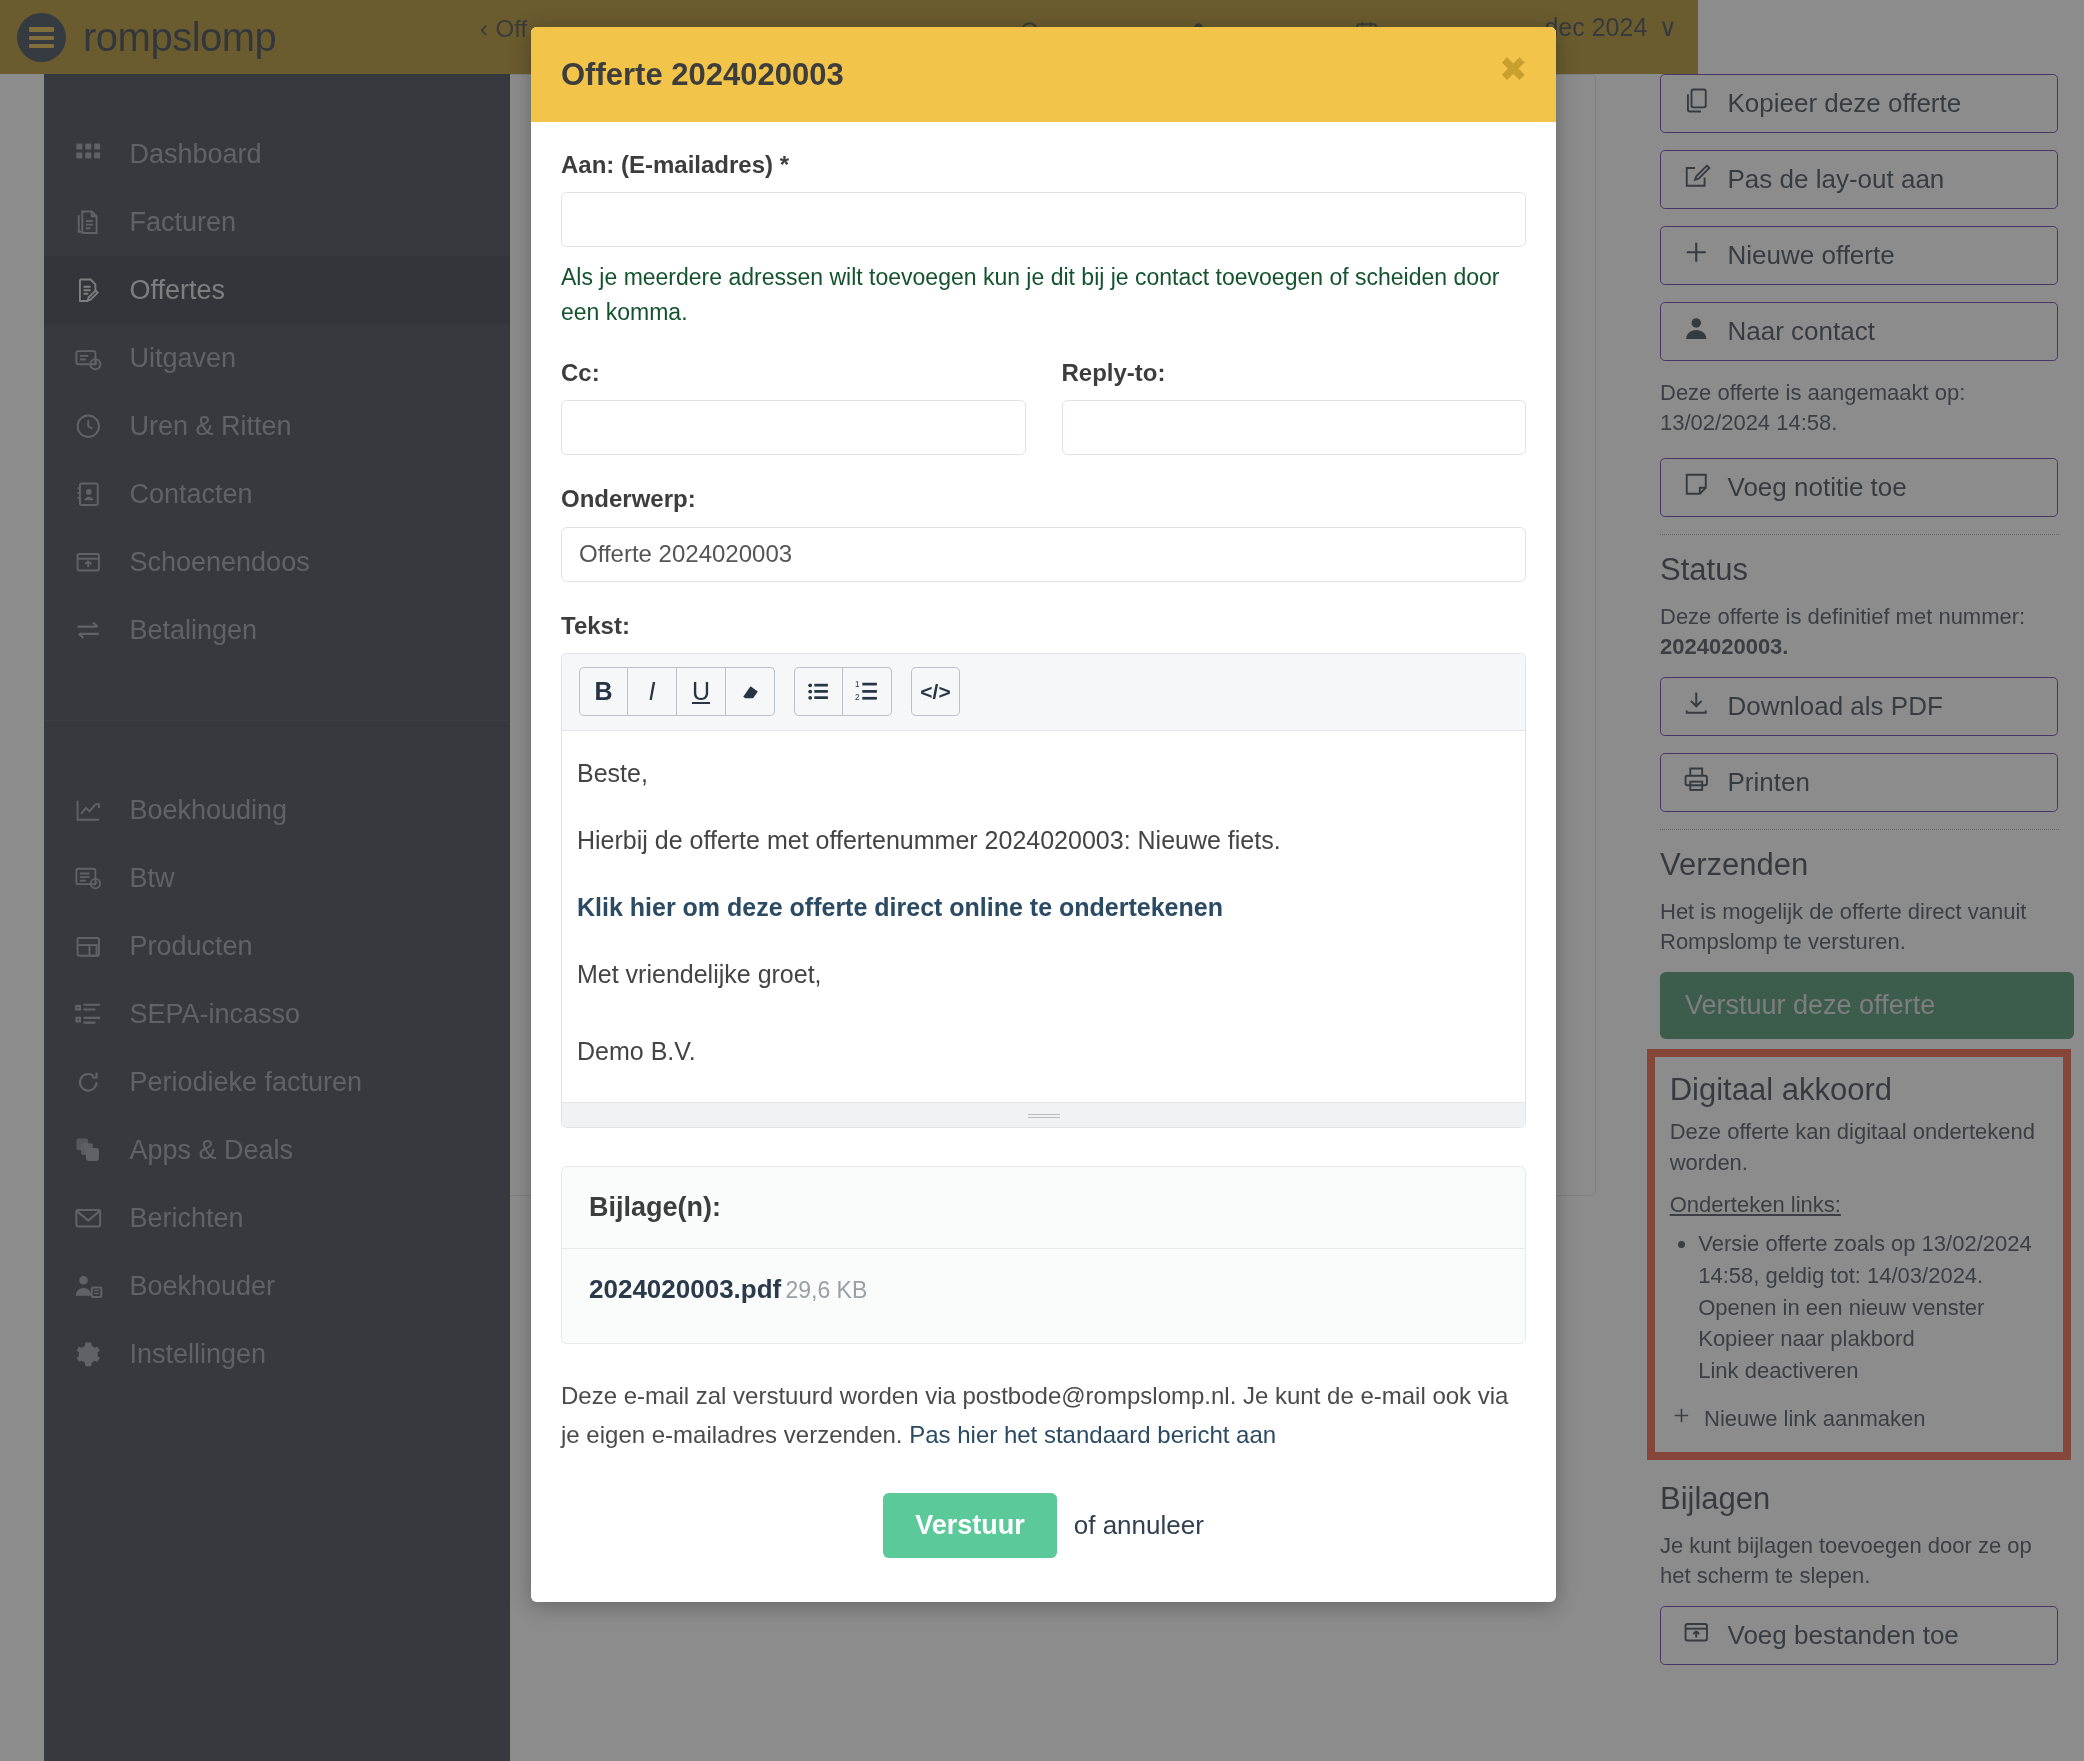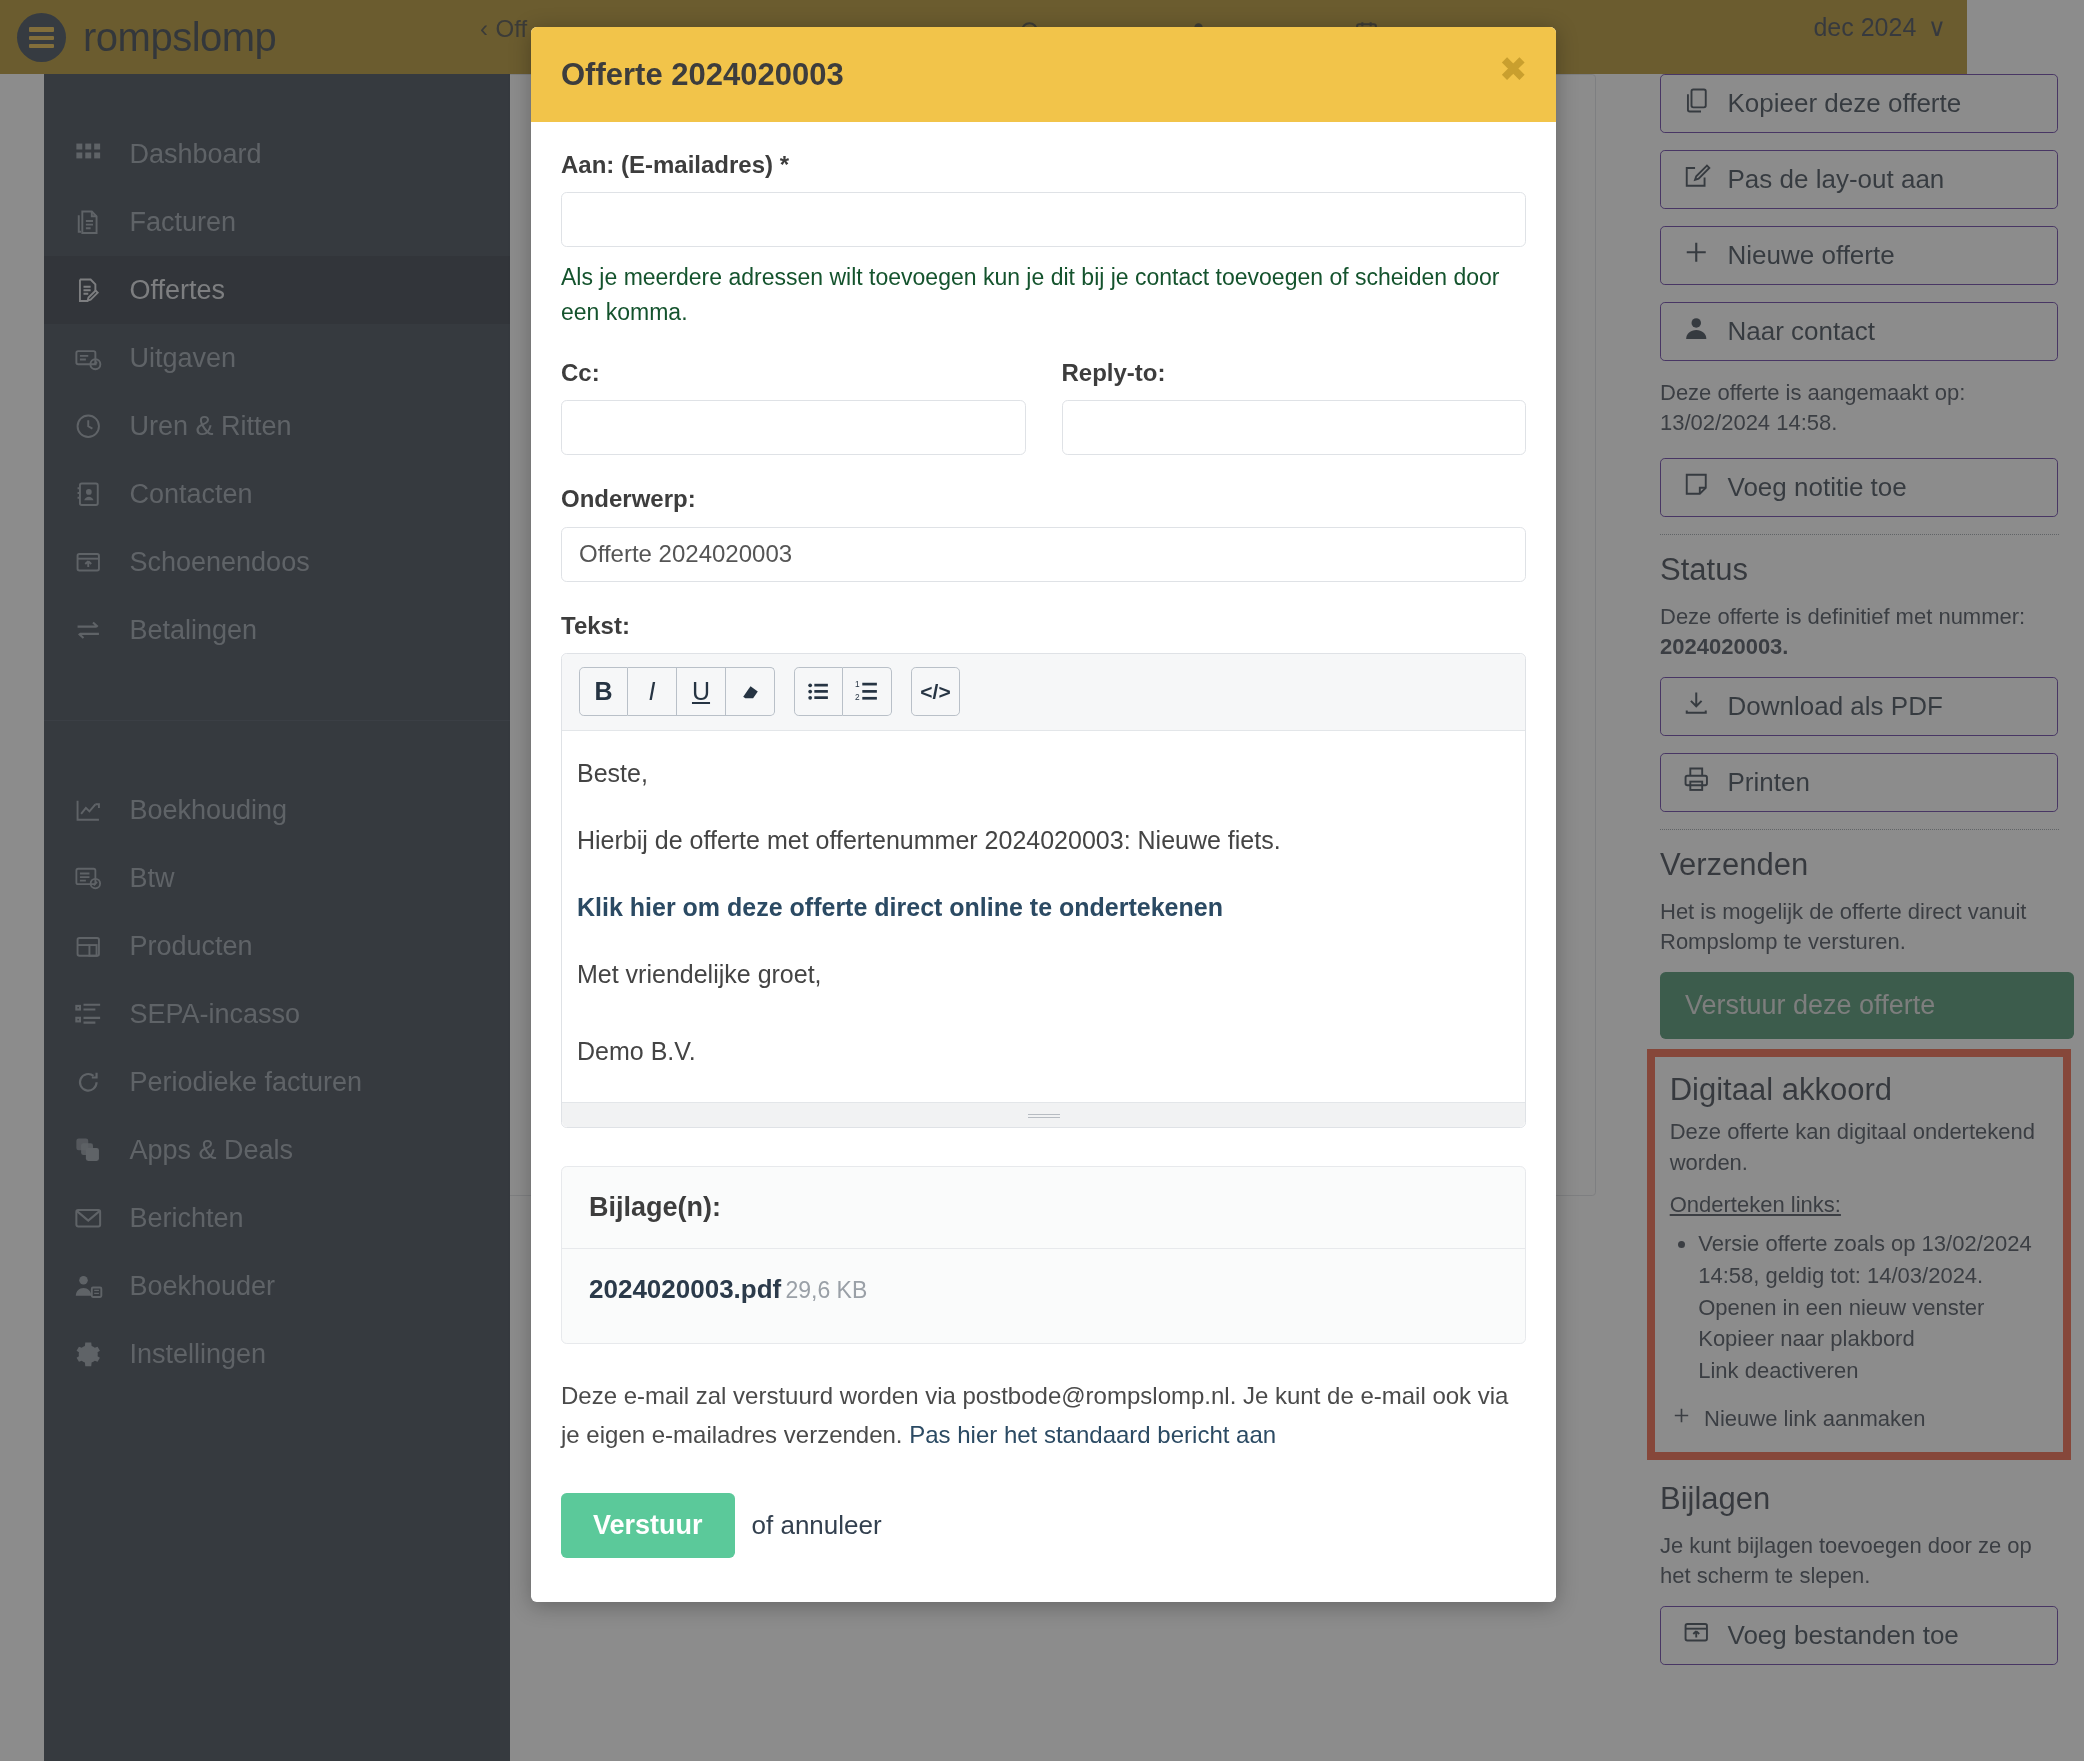--- a/index.html
+++ b/index.html
@@ -6,21 +6,21 @@
   html, body {
     width: 2085px; height: 1761px;
     font-family: "Liberation Sans", sans-serif;
     overflow: hidden;
     background: #ffffff;
   }
   #app { position: relative; width: 2085px; height: 1761px; }
 
   
   .topbar {
-    position: absolute; top: 0; left: 0; width: 1967px; height: 74px;
+    position: absolute; top: 0; left: 0; width: 1698px; height: 74px;
     background: #a8820c; z-index: 5;
   }
   .brand {
     position: absolute; left: 17px; top: 0; height: 74px;
     display: flex; align-items: center; gap: 17px;
   }
   .brand-mark {
     width: 49px; height: 49px; border-radius: 50%;
     background: #1d2a3a; position: relative;
   }
@@ -170,21 +170,21 @@
     margin-top: 38px; border: 1px solid #e7e9ec; border-radius: 5.7px; background: #fafbfb;
   }
   .attach-h { font-size: 27px; font-weight: bold; color: #3d3d3d; padding: 25px 27px; }
   .attach-row { border-top: 1px solid #e7e9ec; padding: 25px 27px 38px 27px; }
   .attach-name { font-size: 26px; font-weight: bold; color: #2b3a4a; }
   .attach-size { font-size: 23px; color: #9aa0a7; }
 
   .foot-note { font-size: 24px; color: #4a4a4a; line-height: 1.65; margin: 32px 0 0 0; }
   .foot-note a { color: #2b4a63; text-decoration: none; }
   .modal-foot {
-    display: flex; align-items: center; justify-content: flex-start; gap: 17px;
+    display: flex; align-items: center; justify-content: center; gap: 17px;
     padding: 38px 0 44px 0;
   }
   .btn-send {
     background: #5bc99a; color: #fff; border: none; border-radius: 5.7px;
     font-size: 27px; font-weight: bold; padding: 17px 32px;
     font-family: "Liberation Sans", sans-serif;
   }
   .btn-cancel { font-size: 26px; color: #33404f; }
 </style>
 </head>

